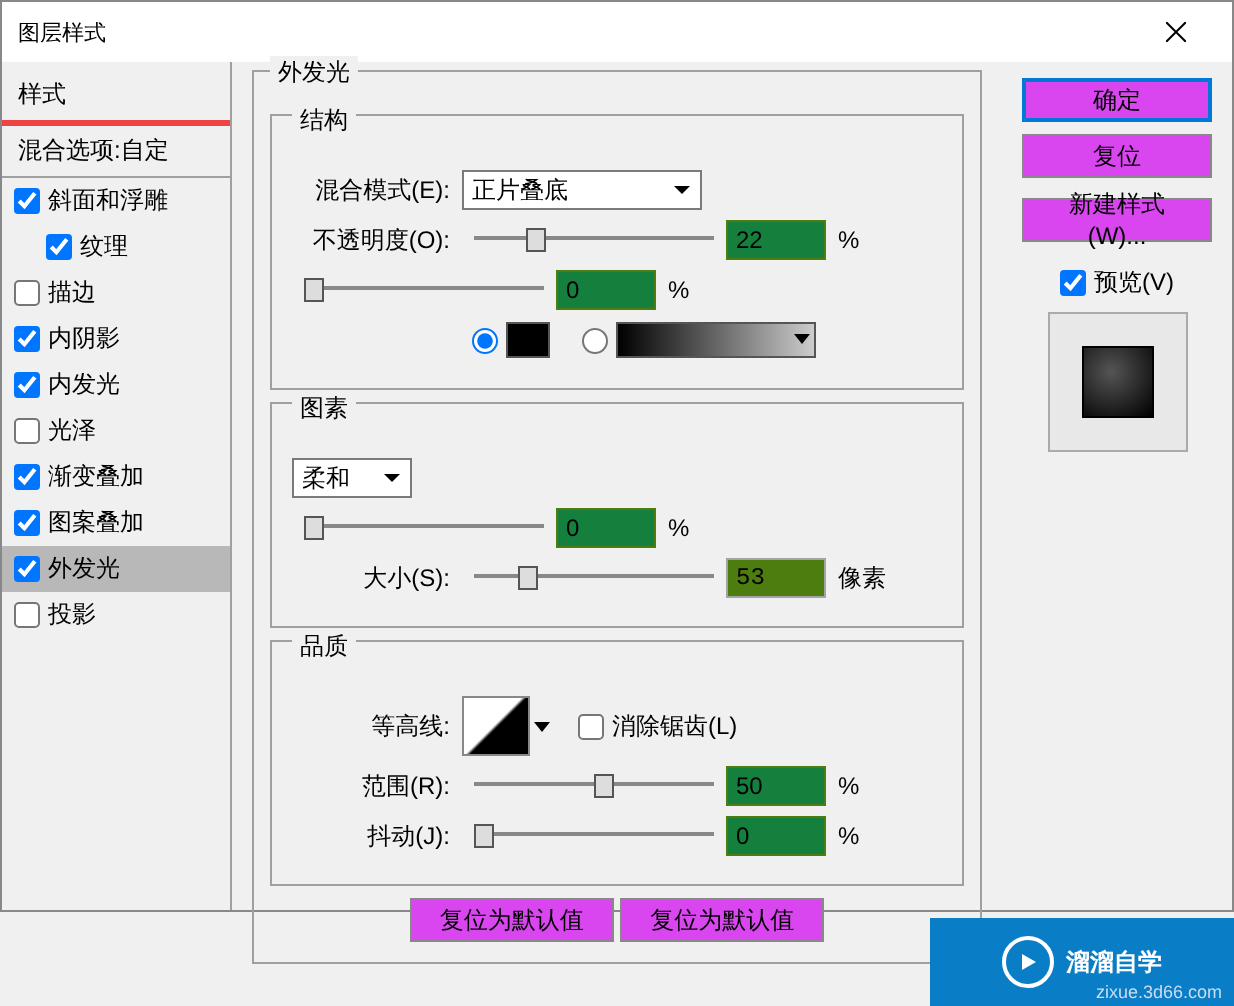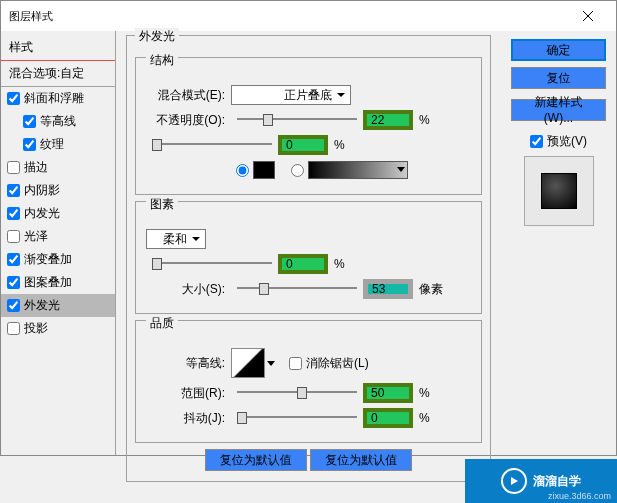--- a/index.html
+++ b/index.html
@@ -4,47 +4,47 @@
 <style>
 * { box-sizing: border-box; margin: 0; padding: 0; font-family: "Microsoft YaHei", sans-serif; font-size: 12px; }
 body { background: #f0f0f0; width: 617px; height: 503px; overflow: hidden; }
 .dialog { width: 617px; height: 456px; background: #f0f0f0; border: 1px solid #888; position: relative; }
 .titlebar { height: 30px; background: #fff; display: flex; align-items: center; padding: 0 8px; justify-content: space-between; }
 .titlebar-title { font-size: 11px; }
 .close-btn { width: 40px; height: 28px; display: flex; align-items: center; justify-content: center; cursor: pointer; }
 .close-btn svg { width: 10px; height: 10px; }
 .content { display: flex; height: calc(100% - 30px); position: relative; }
 .sidebar { width: 115px; border-right: 1px solid #a0a0a0; padding-top: 4px; }
-.sidebar-header { padding: 4px 8px; border-bottom: 1px solid #ef4444; font-family: Liberation Serif, serif; }
+.sidebar-header { padding: 4px 8px; border-bottom: 3px solid #ef4444; font-family: Liberation Serif, serif; }
 .sidebar-subheader { padding: 4px 8px; border-bottom: 1px solid #a0a0a0; }
 .sidebar-item { padding: 3px 6px; display: flex; align-items: center; cursor: pointer; }
 .sidebar-item.indent { padding-left: 22px; }
 .sidebar-item.selected { background: #b8b8b8; }
 .sidebar-item input[type=checkbox] { margin-right: 4px; }
 .main { flex: 1; padding: 4px 10px; position: relative; }
 .fieldset { border: 1px solid #a0a0a0; margin-bottom: 6px; padding: 8px 10px 10px; position: relative; }
 .fieldset-outer { border: 1px solid #a0a0a0; padding: 6px 8px 10px; }
 .legend { position: relative; top: -14px; left: 0px; background: #f0f0f0; padding: 0 4px; display: inline-block; margin-bottom: -8px; }
 .row { display: flex; align-items: center; margin: 3px 0; height: 22px; }
 .label { width: 85px; text-align: right; padding-right: 6px; }
-.select { height: 20px; border: 1px solid #7a7a7a; background: #fff; padding: 0 18px 0 4px; min-width: 110px; position: relative; display: inline-flex; align-items: center; justify-content: flex-end; }
+.select { height: 20px; border: 1px solid #7a7a7a; background: #fff; padding: 0 18px 0 4px; min-width: 110px; position: relative; display: inline-flex; align-items: center; }
 .select::after { content: ""; position: absolute; right: 5px; top: 7px; border-left: 4px solid transparent; border-right: 4px solid transparent; border-top: 4px solid #000; }
 .slider { width: 120px; height: 14px; position: relative; margin: 0 6px; }
 .slider-track { position: absolute; top: 5px; height: 2px; background: #888; width: 100%; }
 .slider-thumb { position: absolute; top: 1px; width: 10px; height: 12px; background: #ddd; border: 1px solid #555; }
-.numbox { width: 50px; height: 20px; border: 4px solid #4d7c0f; background: #22c55e; padding: 0 4px; text-align: left; }
-.numbox.active { border: 5px solid #a3a3a3; background: #14b8a6; }
+.numbox { width: 50px; height: 20px; border: 1px solid #4d7c0f; background: #15803d; padding: 0 4px; text-align: left; }
+.numbox.active { border: 1px solid #a3a3a3; background: #4d7c0f; font-family: Liberation Mono, monospace; }
 .unit { margin-left: 6px; }
 .radio-row { display: flex; align-items: center; gap: 4px; margin-left: 90px; }
 .color-swatch { width: 22px; height: 18px; border: 1px solid #555; display: inline-block; }
 .gradient-swatch { width: 100px; height: 18px; border: 1px solid #555; background: linear-gradient(to right, #000, #ccc); display: inline-flex; position: relative; }
 .gradient-swatch::after { content:""; position:absolute; right:2px; top:5px; border-left:4px solid transparent; border-right:4px solid transparent; border-top:5px solid #000; }
 .contour-swatch { width: 34px; height: 30px; border: 1px solid #888; background: linear-gradient(135deg, #fff 0%, #fff 48%, #000 52%, #000 100%); display:inline-block; position:relative; }
 .contour-swatch::after { content:""; position:absolute; right:-11px; top:12px; border-left:4px solid transparent; border-right:4px solid transparent; border-top:5px solid #000; }
-.btn { height: 22px; border: 1px solid #888; background: #3b82f6; padding: 0 14px; cursor: pointer; display:inline-flex; align-items:center; justify-content:center; }
+.btn { height: 22px; border: 1px solid #888; background: #d946ef; padding: 0 14px; cursor: pointer; display:inline-flex; align-items:center; justify-content:center; }
 .btn.primary { border: 2px solid #0078d7; }
 .right-panel { width: 115px; padding: 8px 10px; }
 .right-panel .btn { width: 100%; margin-bottom: 6px; justify-content: center; }
 .preview-check { display:flex; align-items:center; justify-content:center; margin: 6px 0; }
 .preview-box { width: 70px; height: 70px; border: 1px solid #aaa; background: #e8e8e8; margin: 4px auto; display:flex; align-items:center; justify-content:center; }
 .preview-inner { width: 36px; height: 36px; background: radial-gradient(circle at 40% 35%, #555, #000); border: 1px solid #000; }
 .bottom-btns { text-align: center; margin-top: 6px; }
 .watermark { position: absolute; right: 0; bottom: 0; width: 152px; height: 44px; background: #0a7dc7; color: #fff; display:flex; align-items:center; justify-content:center; gap:6px; font-size:16px; font-weight:bold; }
 .watermark-icon { width:26px; height:26px; border:2px solid #fff; border-radius:50%; display:flex; align-items:center; justify-content:center; }
 .watermark-sub { position:absolute; bottom:2px; right:6px; font-size:9px; color:#cde; font-weight:normal;}
@@ -70,24 +70,20 @@
     <div class="sidebar">
       <div class="sidebar-header">样式</div>
       <div class="sidebar-subheader">混合选项:自定</div>
       <div id="sidebar-items">
           <div class="sidebar-item">
             <input type="checkbox" checked="" style="">
             <span>斜面和浮雕</span>
           </div>
           <div class="sidebar-item indent">
             <input type="checkbox" checked="" style="">
-            <span>等高线</span>
-          </div>
-          <div class="sidebar-item indent">
-            <input type="checkbox" checked="" style="">
             <span>纹理</span>
           </div>
           <div class="sidebar-item">
             <input type="checkbox" style="">
             <span>描边</span>
           </div>
           <div class="sidebar-item">
             <input type="checkbox" checked="" style="">
             <span>内阴影</span>
           </div>

